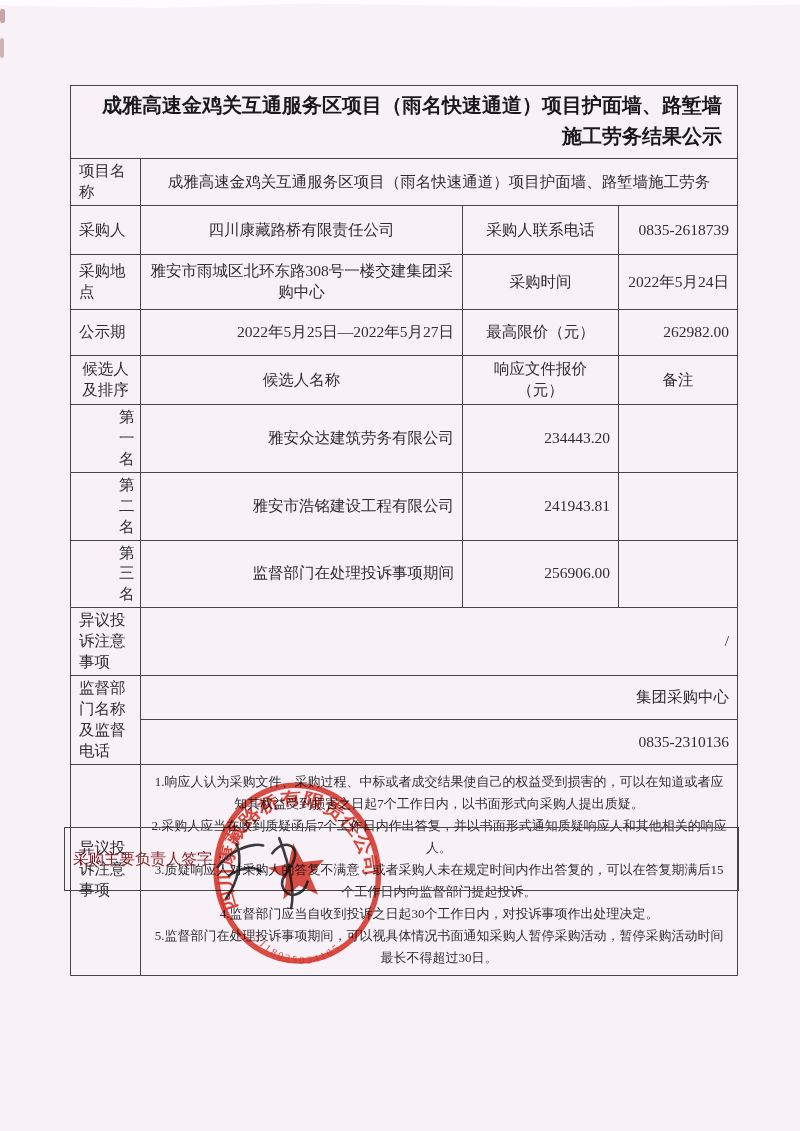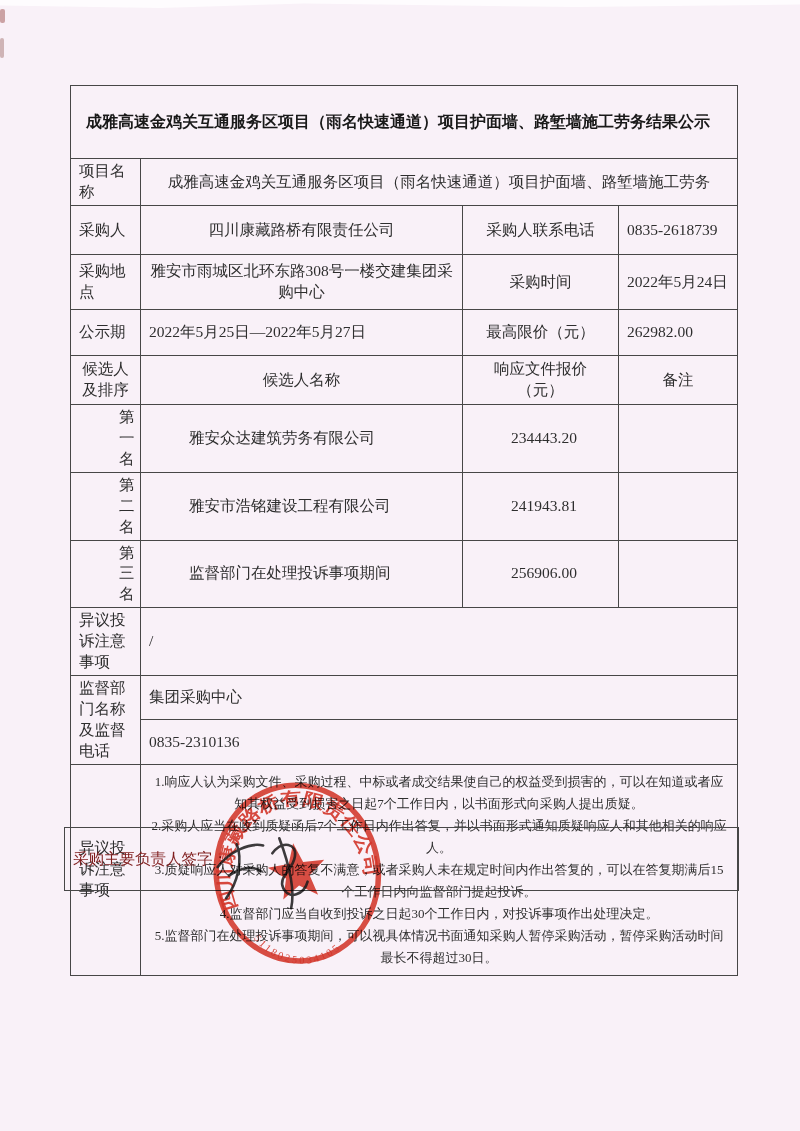--- a/index.html
+++ b/index.html
@@ -28,27 +28,27 @@
   .doc-table col.c3{width:156px;}
   .doc-table col.c4{width:119px;}
   .doc-table td{
     border:1.5px solid #474747;
     padding:2px 8px;
     vertical-align:middle;
     overflow:hidden;
     line-height:1.35;
   }
   td.title{
-    height:72px;text-align:left;font-weight:bold;
-    font-size:16px;color:#191919;padding:0 15px;line-height:1.55;
+    height:72px;text-align:right;font-weight:bold;
+    font-size:20px;color:#191919;padding:0 15px;line-height:1.55;font-family:Liberation Mono, monospace;
   }
   .lbl{text-align:left;padding:2px 3px 2px 5px;}
   .lbl-c{text-align:center;padding:2px 4px;}
   .val-l{text-align:center;}
-  .val-c{text-align:left;padding:2px 4px;}
+  .val-c{text-align:right;padding:2px 4px;}
   .h-project td{height:42px;}
   .h-buyer td{height:44px;}
   .h-location td{height:50px;}
   .h-period td{height:41px;}
   .h-candh td{height:44px;text-align:center;}
   .h-rank td{height:45px;padding-left:48px;}
   .h-rank .lbl{text-align:center;}
   .h-other td{height:45px;}
   .h-sup td{height:35px;}
   .h-obj td{height:192px;}

